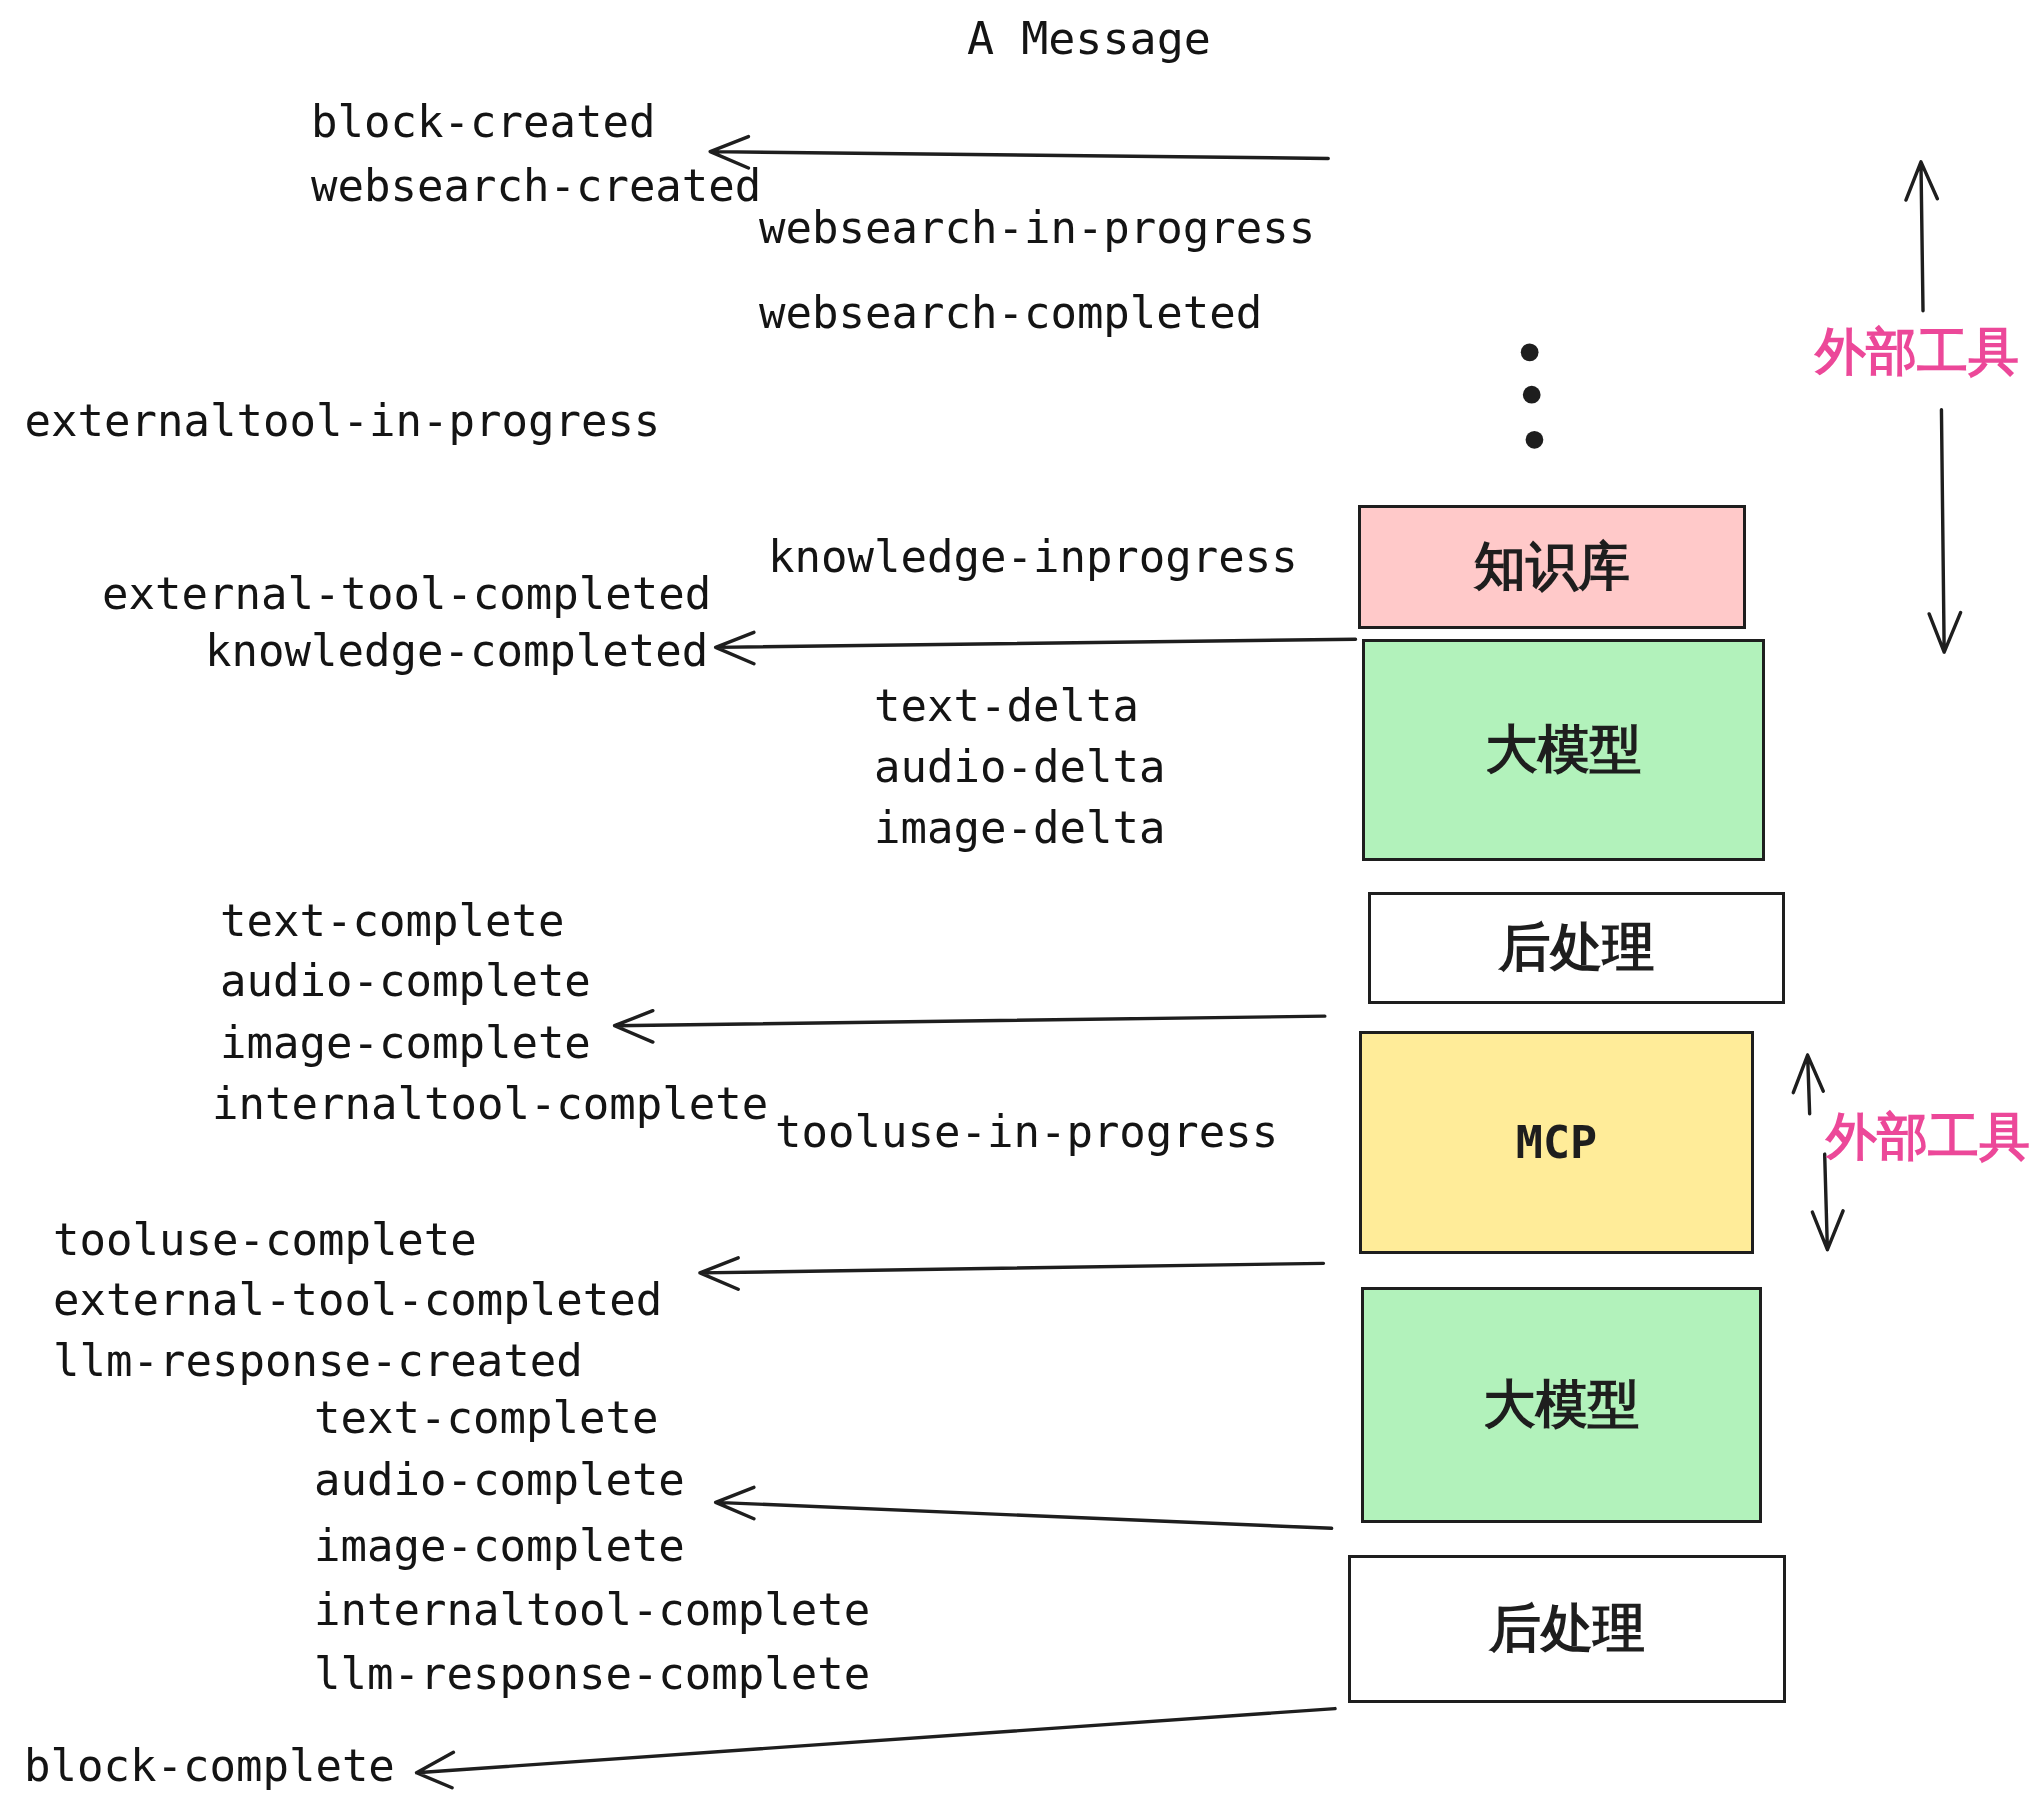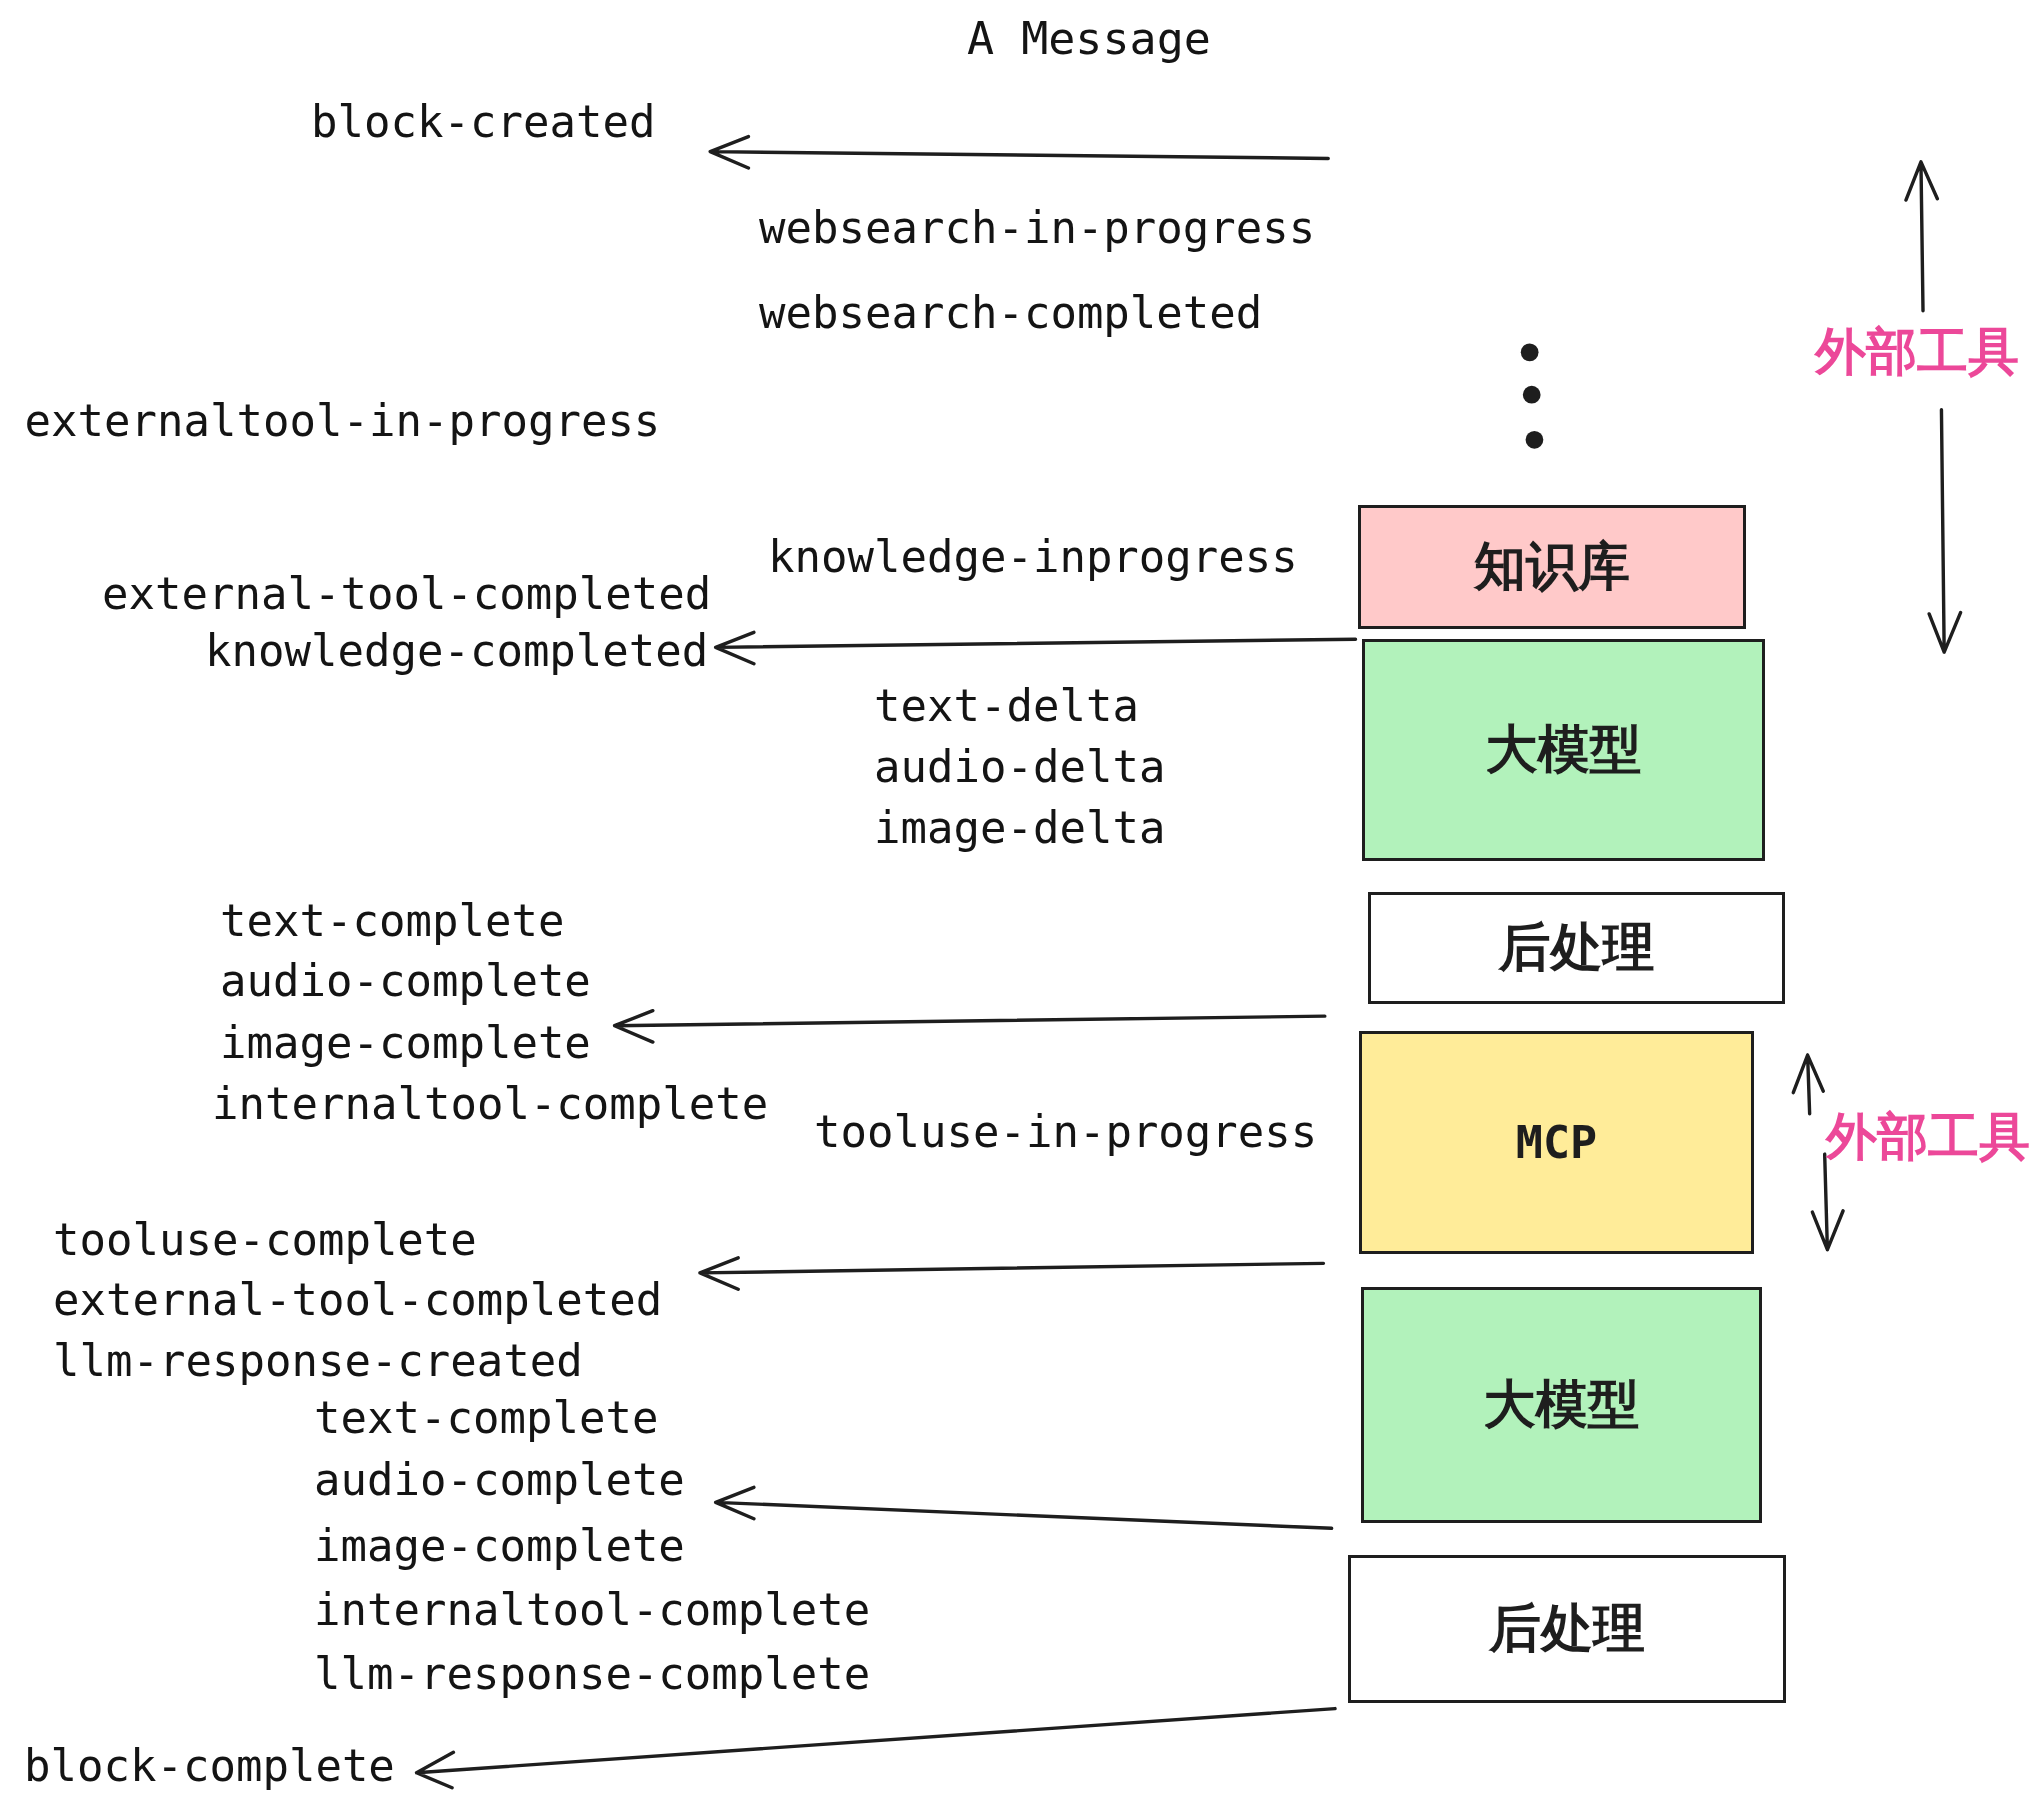--- a/index.html
+++ b/index.html
@@ -109,34 +109,35 @@
 
   <div class="box" style="left:1361px;top:1287px;width:401px;height:236px;background:#b2f2bb;">
     <span class="box-label">大模型</span>
   </div>
 
   <div class="box" style="left:1348px;top:1555px;width:438px;height:148px;background:#ffffff;">
     <span class="box-label">后处理</span>
   </div>
 
   <div class="evt" style="left:311px;top:94px;">block-created</div>
+  <div class="evt" style="left:311px;top:158px;">websearch-created</div>
   <div class="evt" style="left:759px;top:285px;">websearch-completed</div>
   <div class="evt" style="left:759px;top:200px;">websearch-in-progress</div>
   <div class="evt" style="left:24.6px;top:393px;">externaltool-in-progress</div>
   <div class="evt" style="left:768px;top:529px;">knowledge-inprogress</div>
   <div class="evt" style="left:102px;top:566px;">external-tool-completed</div>
   <div class="evt" style="left:205px;top:623px;">knowledge-completed</div>
   <div class="evt" style="left:874px;top:678px;">text-delta</div>
   <div class="evt" style="left:874px;top:739px;">audio-delta</div>
   <div class="evt" style="left:874px;top:800px;">image-delta</div>
   <div class="evt" style="left:220px;top:893px;">text-complete</div>
   <div class="evt" style="left:220px;top:953px;">audio-complete</div>
   <div class="evt" style="left:220px;top:1015px;">image-complete</div>
   <div class="evt" style="left:212px;top:1076px;">internaltool-complete</div>
-  <div class="evt" style="left:775px;top:1104px;margin-left:39px;">tooluse-in-progress</div>
+  <div class="evt" style="left:775px;top:1104px;">tooluse-in-progress</div>
   <div class="evt" style="left:53px;top:1212px;">tooluse-complete</div>
   <div class="evt" style="left:53px;top:1272px;">external-tool-completed</div>
   <div class="evt" style="left:53px;top:1333px;">llm-response-created</div>
   <div class="evt" style="left:314px;top:1390px;">text-complete</div>
   <div class="evt" style="left:314px;top:1452px;">audio-complete</div>
   <div class="evt" style="left:314px;top:1518px;">image-complete</div>
   <div class="evt" style="left:314px;top:1582px;">internaltool-complete</div>
   <div class="evt" style="left:314px;top:1646px;">llm-response-complete</div>
   <div class="evt" style="left:24px;top:1738px;">block-complete</div>
 

